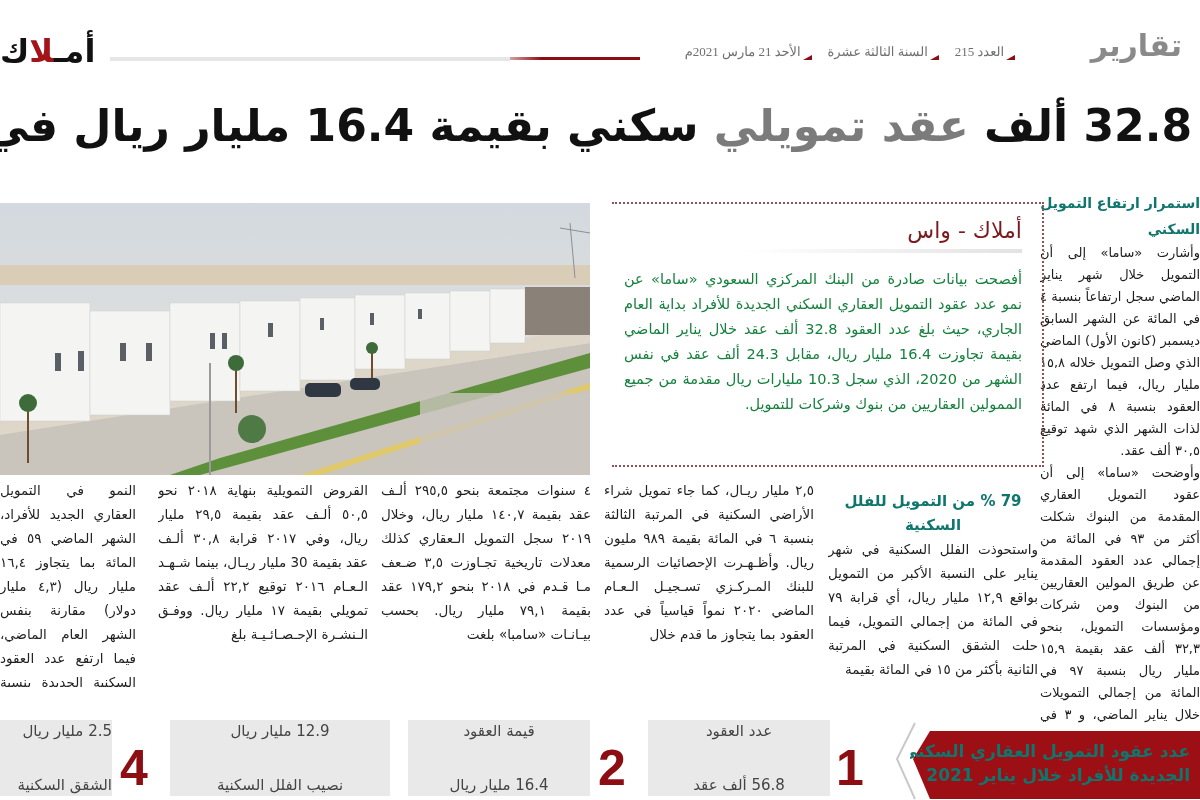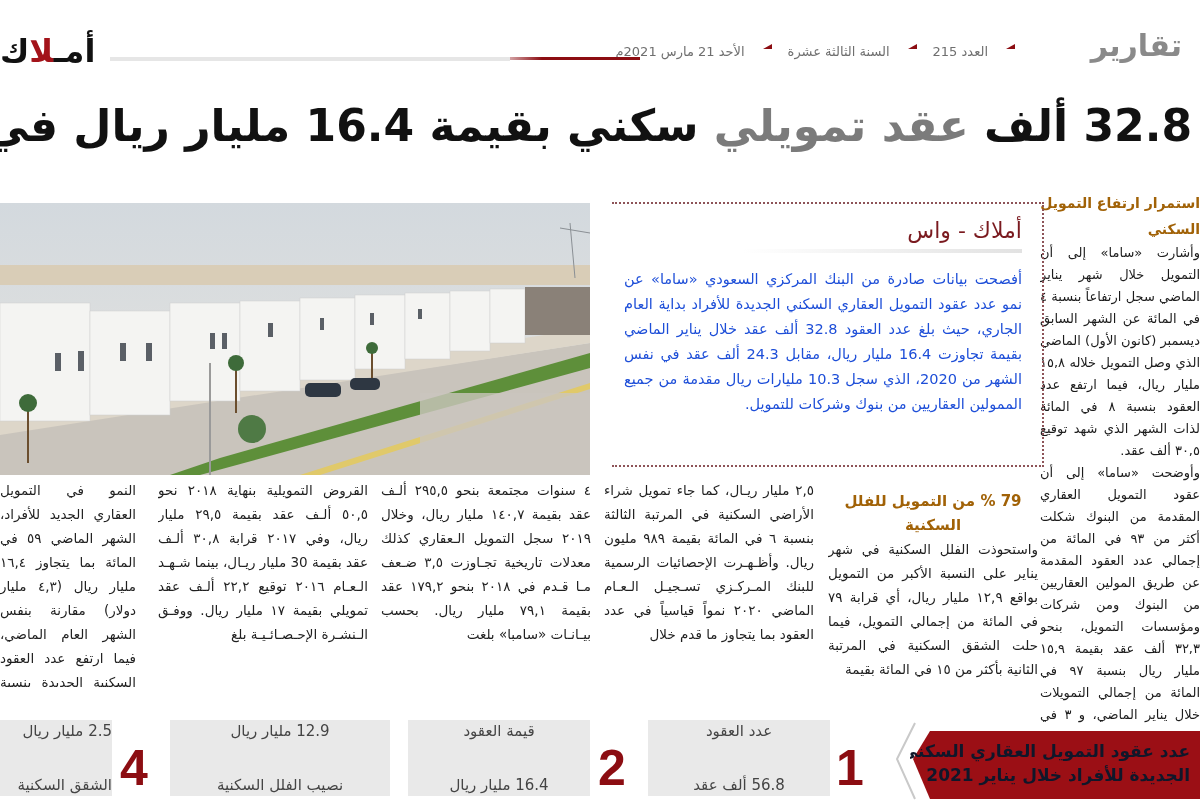--- a/index.html
+++ b/index.html
@@ -2,58 +2,58 @@
 <html lang="ar" dir="rtl"><head>
 <meta charset="utf-8">
 <style>
   * { box-sizing: border-box; margin: 0; padding: 0; }
   html, body { width: 1200px; height: 800px; overflow: hidden; background: #ffffff; }
   body { font-family: "DejaVu Sans", sans-serif; color: #1c1c1c; position: relative; direction: rtl; }
 
   
   .section-title { position: absolute; right: 18px; top: 28px; font-size: 30px; font-weight: bold; color: #8a8a8a; }
   .meta-row { position: absolute; right: 185px; top: 44px; display: flex; gap: 16px; font-size: 13px; color: #6f6f6f; white-space: nowrap; }
-  .meta-item { display: flex; align-items: flex-start; gap: 16px; }
+  .meta-item { display: flex; align-items: flex-end; gap: 0; font-family: Liberation Serif, serif; }
   .meta-marker { width: 0; height: 0; border-top: 5px solid transparent; border-right: 9px solid #8c0d12; margin-left: 2px; }
   .header-line-red { position: absolute; left: 500px; top: 57px; width: 140px; height: 3px; background: linear-gradient(to left, #8c0d12, #8c0d12 70%, rgba(140,13,18,0.2)); }
   .header-line-grey { position: absolute; left: 110px; top: 57px; width: 400px; height: 4px; background: #e6e6e6; }
   .logo { position: absolute; left: 0; top: 32px; font-size: 32px; font-weight: bold; color: #111; direction: rtl; letter-spacing: 1px; }
   .logo .logo-accent { color: #a3131a; }
 
   
   .headline { position: absolute; right: 8px; top: 100px; font-size: 44px; font-weight: bold; color: #111; white-space: nowrap; letter-spacing: -1px; }
   .headline .grey { color: #7b7b7b; }
 
   
   .col-right { position: absolute; right: 0; top: 190px; width: 160px; font-size: 13px; line-height: 22px; text-align: justify; overflow: hidden; }
-  .subhead { color: #a16207; font-weight: bold; font-size: 14px; line-height: 26px; text-align: right; }
+  .subhead { color: #0f766e; font-weight: bold; font-size: 14px; line-height: 26px; text-align: right; }
   .col-text p { margin-bottom: 0; }
 
   
   .intro-box { position: absolute; left: 612px; top: 202px; width: 432px; height: 265px; border: 2px dotted #8e5358; border-left: none; border-bottom: 2px dotted #8e5358; padding: 14px 20px 10px 12px; }
   .intro-source { font-size: 22px; color: #7a1a1f; text-align: right; margin-bottom: 6px; }
   .intro-divider { height: 4px; margin-left: 0; margin-right: 0; width: 280px; margin-bottom: 14px; background: linear-gradient(to left, #e2e2e2, rgba(226,226,226,0)); }
-  .intro-text { font-size: 14.5px; line-height: 25px; color: #1d4ed8; text-align: justify; }
+  .intro-text { font-size: 14.5px; line-height: 25px; color: #15803d; text-align: justify; }
 
   
   .photo { position: absolute; left: 0; top: 203px; width: 590px; height: 272px; overflow: hidden; background: #dfe3e6; }
 
   
   .body-col { position: absolute; top: 478px; width: 210px; font-size: 13.5px; line-height: 24px; text-align: justify; color: #1f1f1f; overflow: hidden; height: 210px; }
   .body-col.c1 { left: 828px; margin-top: 11px; }
   .body-col.c2 { left: 604px; }
   .body-col.c3 { left: 381px; }
   .body-col.c4 { left: 158px; }
   .body-col.c5 { left: 0; width: 136px; }
   .body-col .subhead { text-align: center; font-size: 15px; line-height: 24px; }
 
   
   .factbar { position: absolute; left: 0; top: 705px; width: 1200px; height: 95px; }
   .fact-banner { position: absolute; right: 0; top: 16px; width: 305px; height: 80px; }
-  .fact-banner-text { position: absolute; right: 10px; top: 18px; width: 280px; color: #0f172a; font-size: 17px; font-weight: bold; line-height: 24px; text-align: right; white-space: nowrap; overflow: hidden; }
+  .fact-banner-text { position: absolute; right: 10px; top: 18px; width: 280px; color: #0f766e; font-size: 17px; font-weight: bold; line-height: 24px; text-align: right; white-space: nowrap; overflow: hidden; }
   .fact-card { position: absolute; top: 15px; height: 76px; background: #e9e9e9; display: flex; flex-direction: column; align-items: center; justify-content: space-between; font-size: 15px; color: #444; line-height: 22px; text-align: center; }
   .fact-num { position: absolute; top: 38px; font-size: 50px; font-weight: bold; color: #8c0d12; line-height: 50px; font-family: "Liberation Sans", sans-serif; }
 </style>
 </head>
 <body>
 
 <div class="section-title">تقارير</div>
 
 <div class="meta-row">
   <div class="meta-item">

